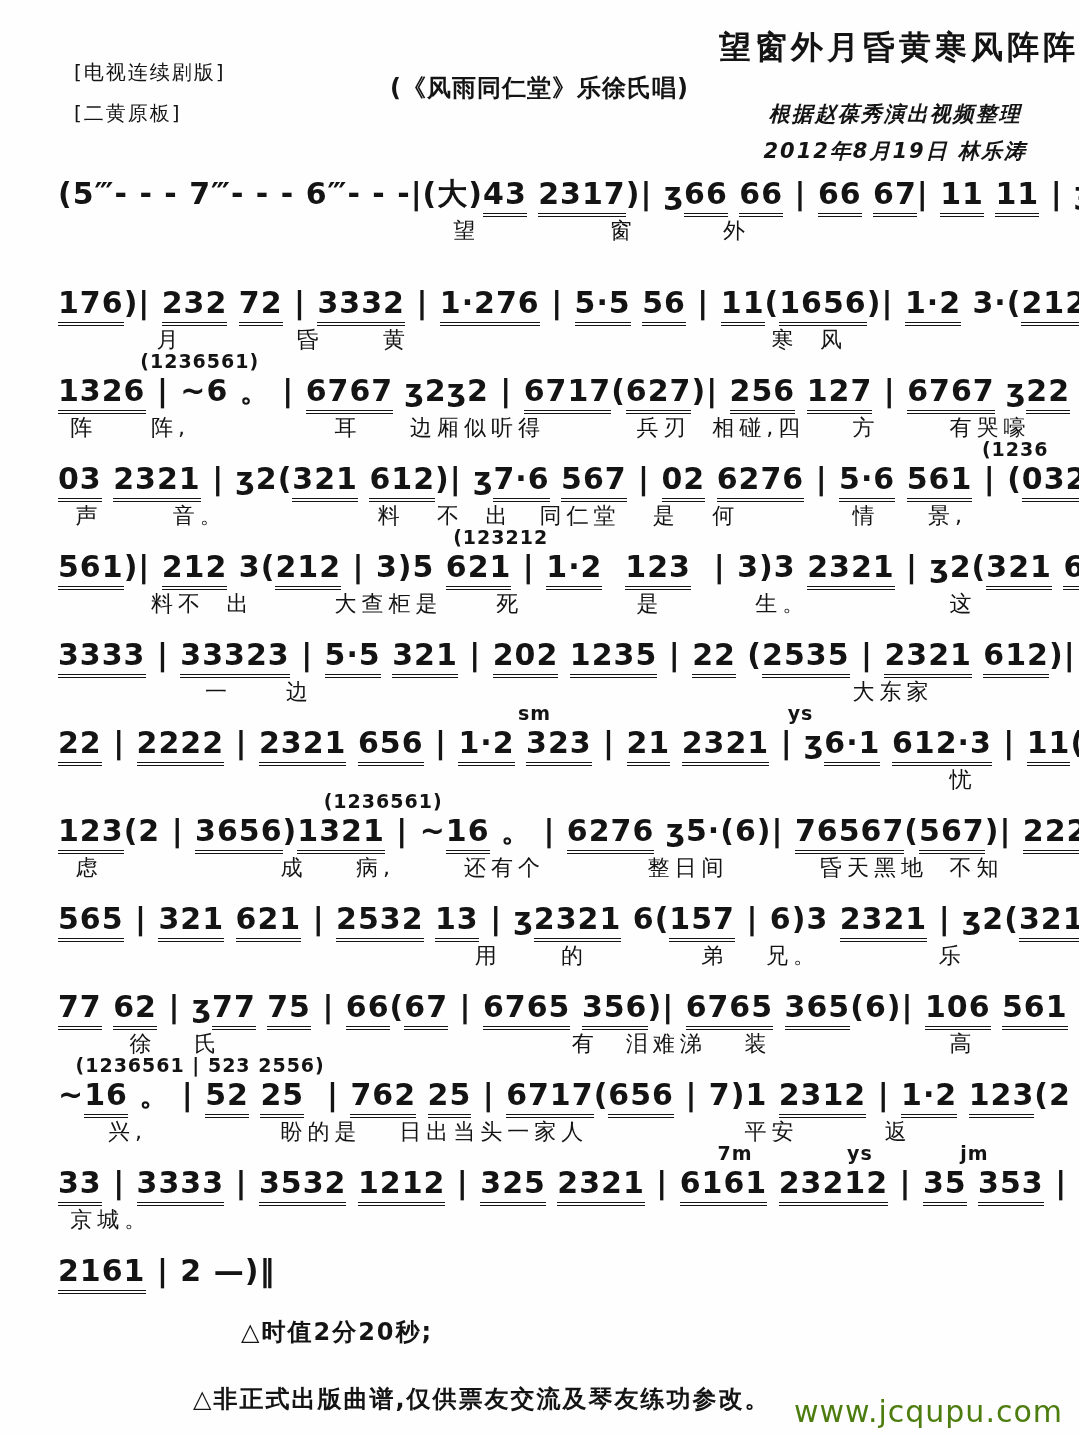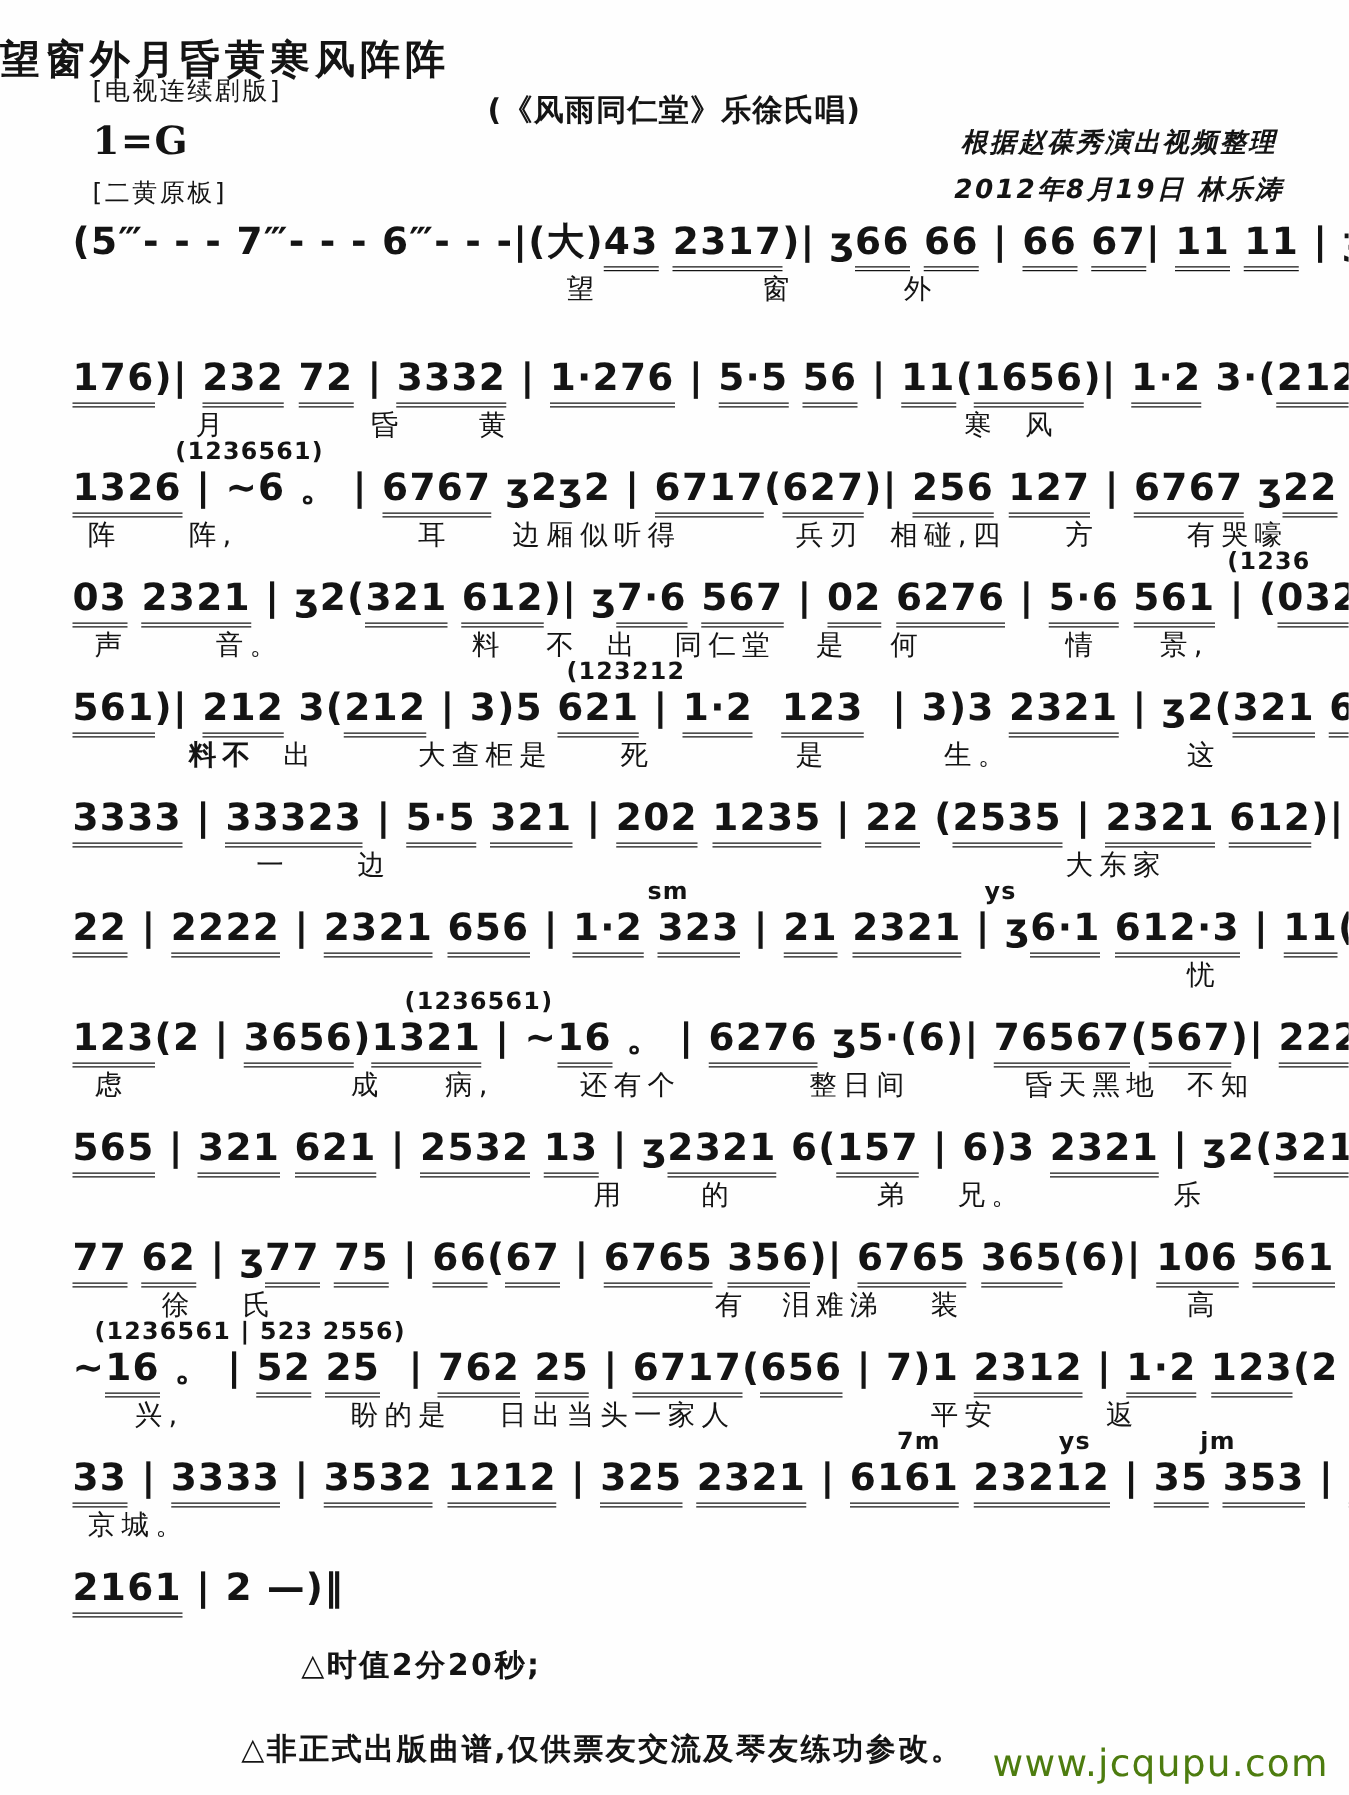--- a/index.html
+++ b/index.html
@@ -1,19 +1,19 @@
 <!DOCTYPE html>
 <html><head>
 <meta charset="utf-8">
 <style>
   html,body{margin:0;padding:0;background:#ffffff;}
   #page{position:relative;width:1079px;height:1436px;background:#fefefe;overflow:hidden;
         font-family:"DejaVu Sans",sans-serif;color:#141414;}
   
-  .title{position:absolute;top:26px;left:0;right:0;text-align:left;
+  .title{position:absolute;top:26px;left:0;right:0;text-align:right;
          font-size:32px;font-weight:bold;letter-spacing:4px;}
   .subtitle{position:absolute;top:72px;left:0;right:0;text-align:center;
             font-size:24px;font-weight:600;letter-spacing:1px;}
   .hdr-left{position:absolute;left:74px;top:52px;line-height:41px;}
   .hdr-left .edition,.hdr-left .banshi{font-size:20px;font-weight:normal;letter-spacing:2px;}
   .hdr-left .key{font-size:31px;font-weight:bold;font-family:"DejaVu Serif",serif;letter-spacing:1px;}
   .hdr-right{position:absolute;right:52px;top:96px;text-align:center;line-height:37px;
              font-size:21px;font-weight:600;font-style:italic;letter-spacing:2px;}
   
   #score{position:absolute;left:0;right:0;top:174px;}
@@ -33,21 +33,20 @@
              font-family:"DejaVu Sans",sans-serif;letter-spacing:1px;}
 </style>
 </head>
 <body>
 
 <div id="page">
   <div class="title">望窗外月昏黄寒风阵阵</div>
   <div class="subtitle">(《风雨同仁堂》乐徐氏唱)</div>
   <div class="hdr-left">
     <div class="edition">[电视连续剧版]</div>
-    <div class="key">1=G</div>
     <div class="banshi">[二黄原板]</div>
   </div>
   <div class="hdr-right">
     <div>根据赵葆秀演出视频整理</div>
     <div>2012年8月19日  林乐涛</div>
   </div>
 
   <div id="score">
       <div class="system">
         <div class="notation">(5‴- - - 7‴- - - 6‴- - -|(大)<span class="beam">43</span> <span class="beam">2317</span>)| ʒ<span class="beam">66</span> <span class="beam">66</span> | <span class="beam">66</span> <span class="beam">67</span>| <span class="beam">11</span> <span class="beam">11</span> | ʒ  | (| </div>
@@ -101,21 +100,21 @@
           <span class="lyric-word" style="left: 79%;">情</span>
           <span class="lyric-word" style="left: 86%;">景,</span>
         </div>
       </div>
       <div class="system">
         <div class="above-row">
           <span class="above-item" style="left: 42%;">(123212</span>
         </div>
         <div class="notation"><span class="beam">561</span>)| <span class="beam">212</span> 3(<span class="beam">212</span> | 3)5 <span class="beam">621</span> | <span class="beam">1·2</span>  <span class="beam">123</span>  | 3)3 <span class="beam">2321</span> | ʒ2(<span class="beam">321</span> <span class="beam">612</span>)|  |</div>
         <div class="lyrics-row">
-          <span class="lyric-word" style="left: 14%; font-weight: bold;">料不</span>
+          <span class="lyric-word" style="left: 14%;">料不</span>
           <span class="lyric-word" style="left: 21%;">出</span>
           <span class="lyric-word" style="left: 31%;">大查柜是</span>
           <span class="lyric-word" style="left: 46%;">死</span>
           <span class="lyric-word" style="left: 59%;">是</span>
           <span class="lyric-word" style="left: 70%;">生。</span>
           <span class="lyric-word" style="left: 88%;">这</span>
         </div>
       </div>
       <div class="system">
         <div class="above-row"></div>

